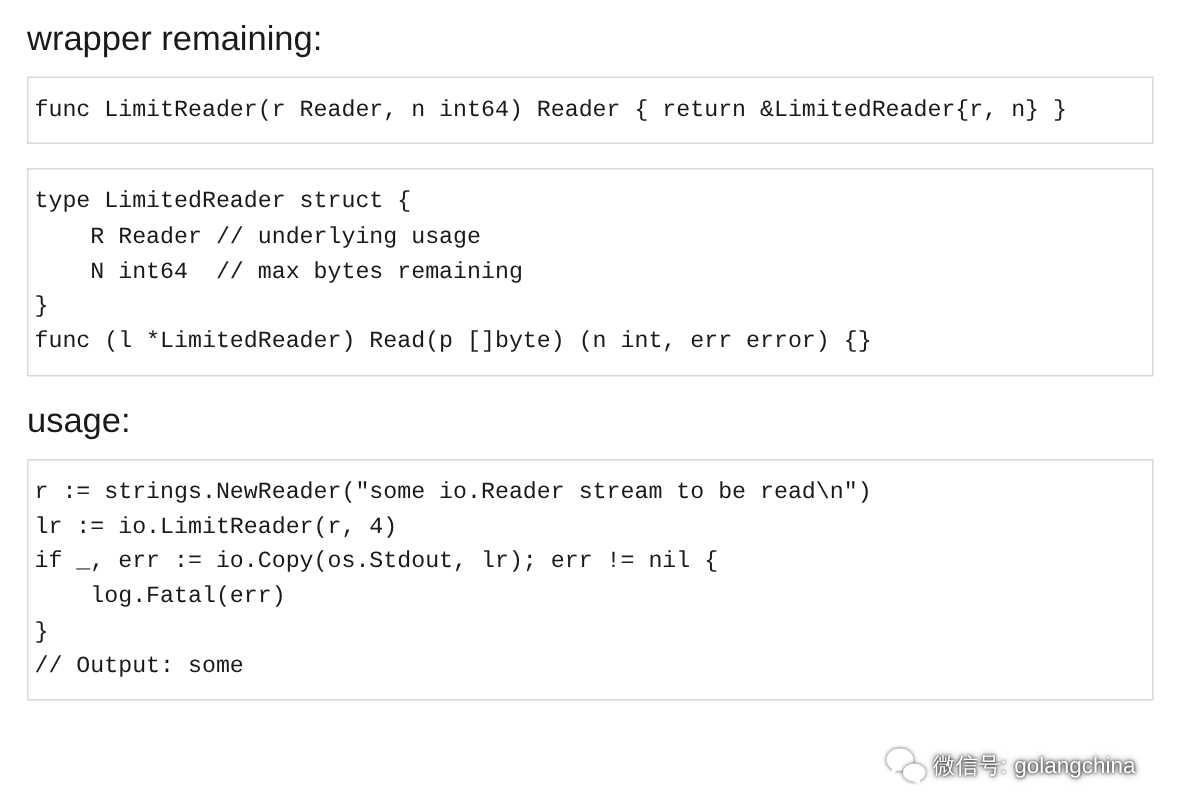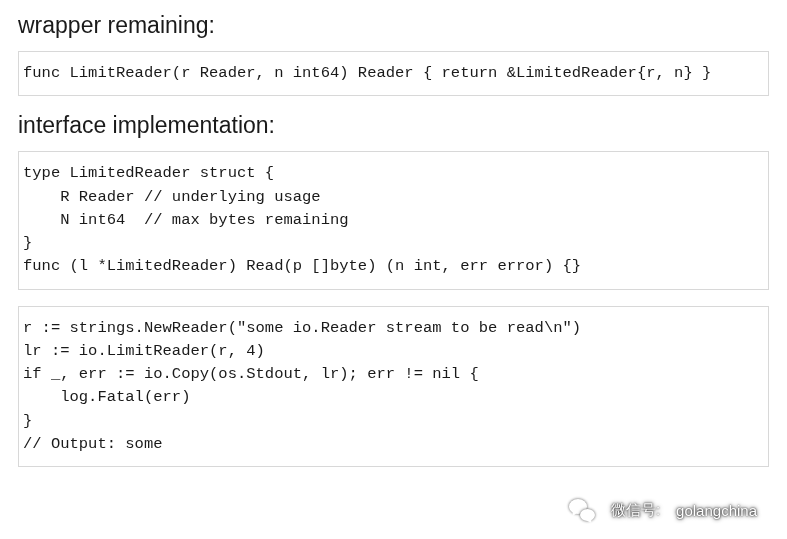--- a/index.html
+++ b/index.html
@@ -39,21 +39,21 @@
       white-space: pre;
       margin-bottom: 16px;
       overflow: hidden;
     }
     .watermark {
       position: absolute;
       bottom: 18px;
       right: 30px;
       display: flex;
       align-items: center;
-      gap: 16px;
+      gap: 5px;
       color: #ffffff;
       font-size: 15px;
       text-shadow: 0 0 4px rgba(0,0,0,0.9), 0 0 2px rgba(0,0,0,0.9);
       font-family: -apple-system, sans-serif;
     }
     .wechat-icon {
       width: 26px;
       height: 22px;
       position: relative;
       opacity: 0.85;
@@ -104,27 +104,27 @@
     }
   </style>
 </head>
 <body>
 
 <div class="container">
 
   <h2 class="heading">wrapper remaining:</h2>
   <div class="code-block">func LimitReader(r Reader, n int64) Reader { return &amp;LimitedReader{r, n} }</div>
 
-  <h2 class="heading">interface implementation:</h2>
   <div class="code-block">type LimitedReader struct {
     R Reader // underlying usage
     N int64  // max bytes remaining
 }
 func (l *LimitedReader) Read(p []byte) (n int, err error) {}</div>
 
+  <h2 class="heading">usage:</h2>
   <div class="code-block">r := strings.NewReader("some io.Reader stream to be read\n")
 lr := io.LimitReader(r, 4)
 if _, err := io.Copy(os.Stdout, lr); err != nil {
     log.Fatal(err)
 }
 // Output: some</div>
 
 </div>
 
 <div class="watermark">

